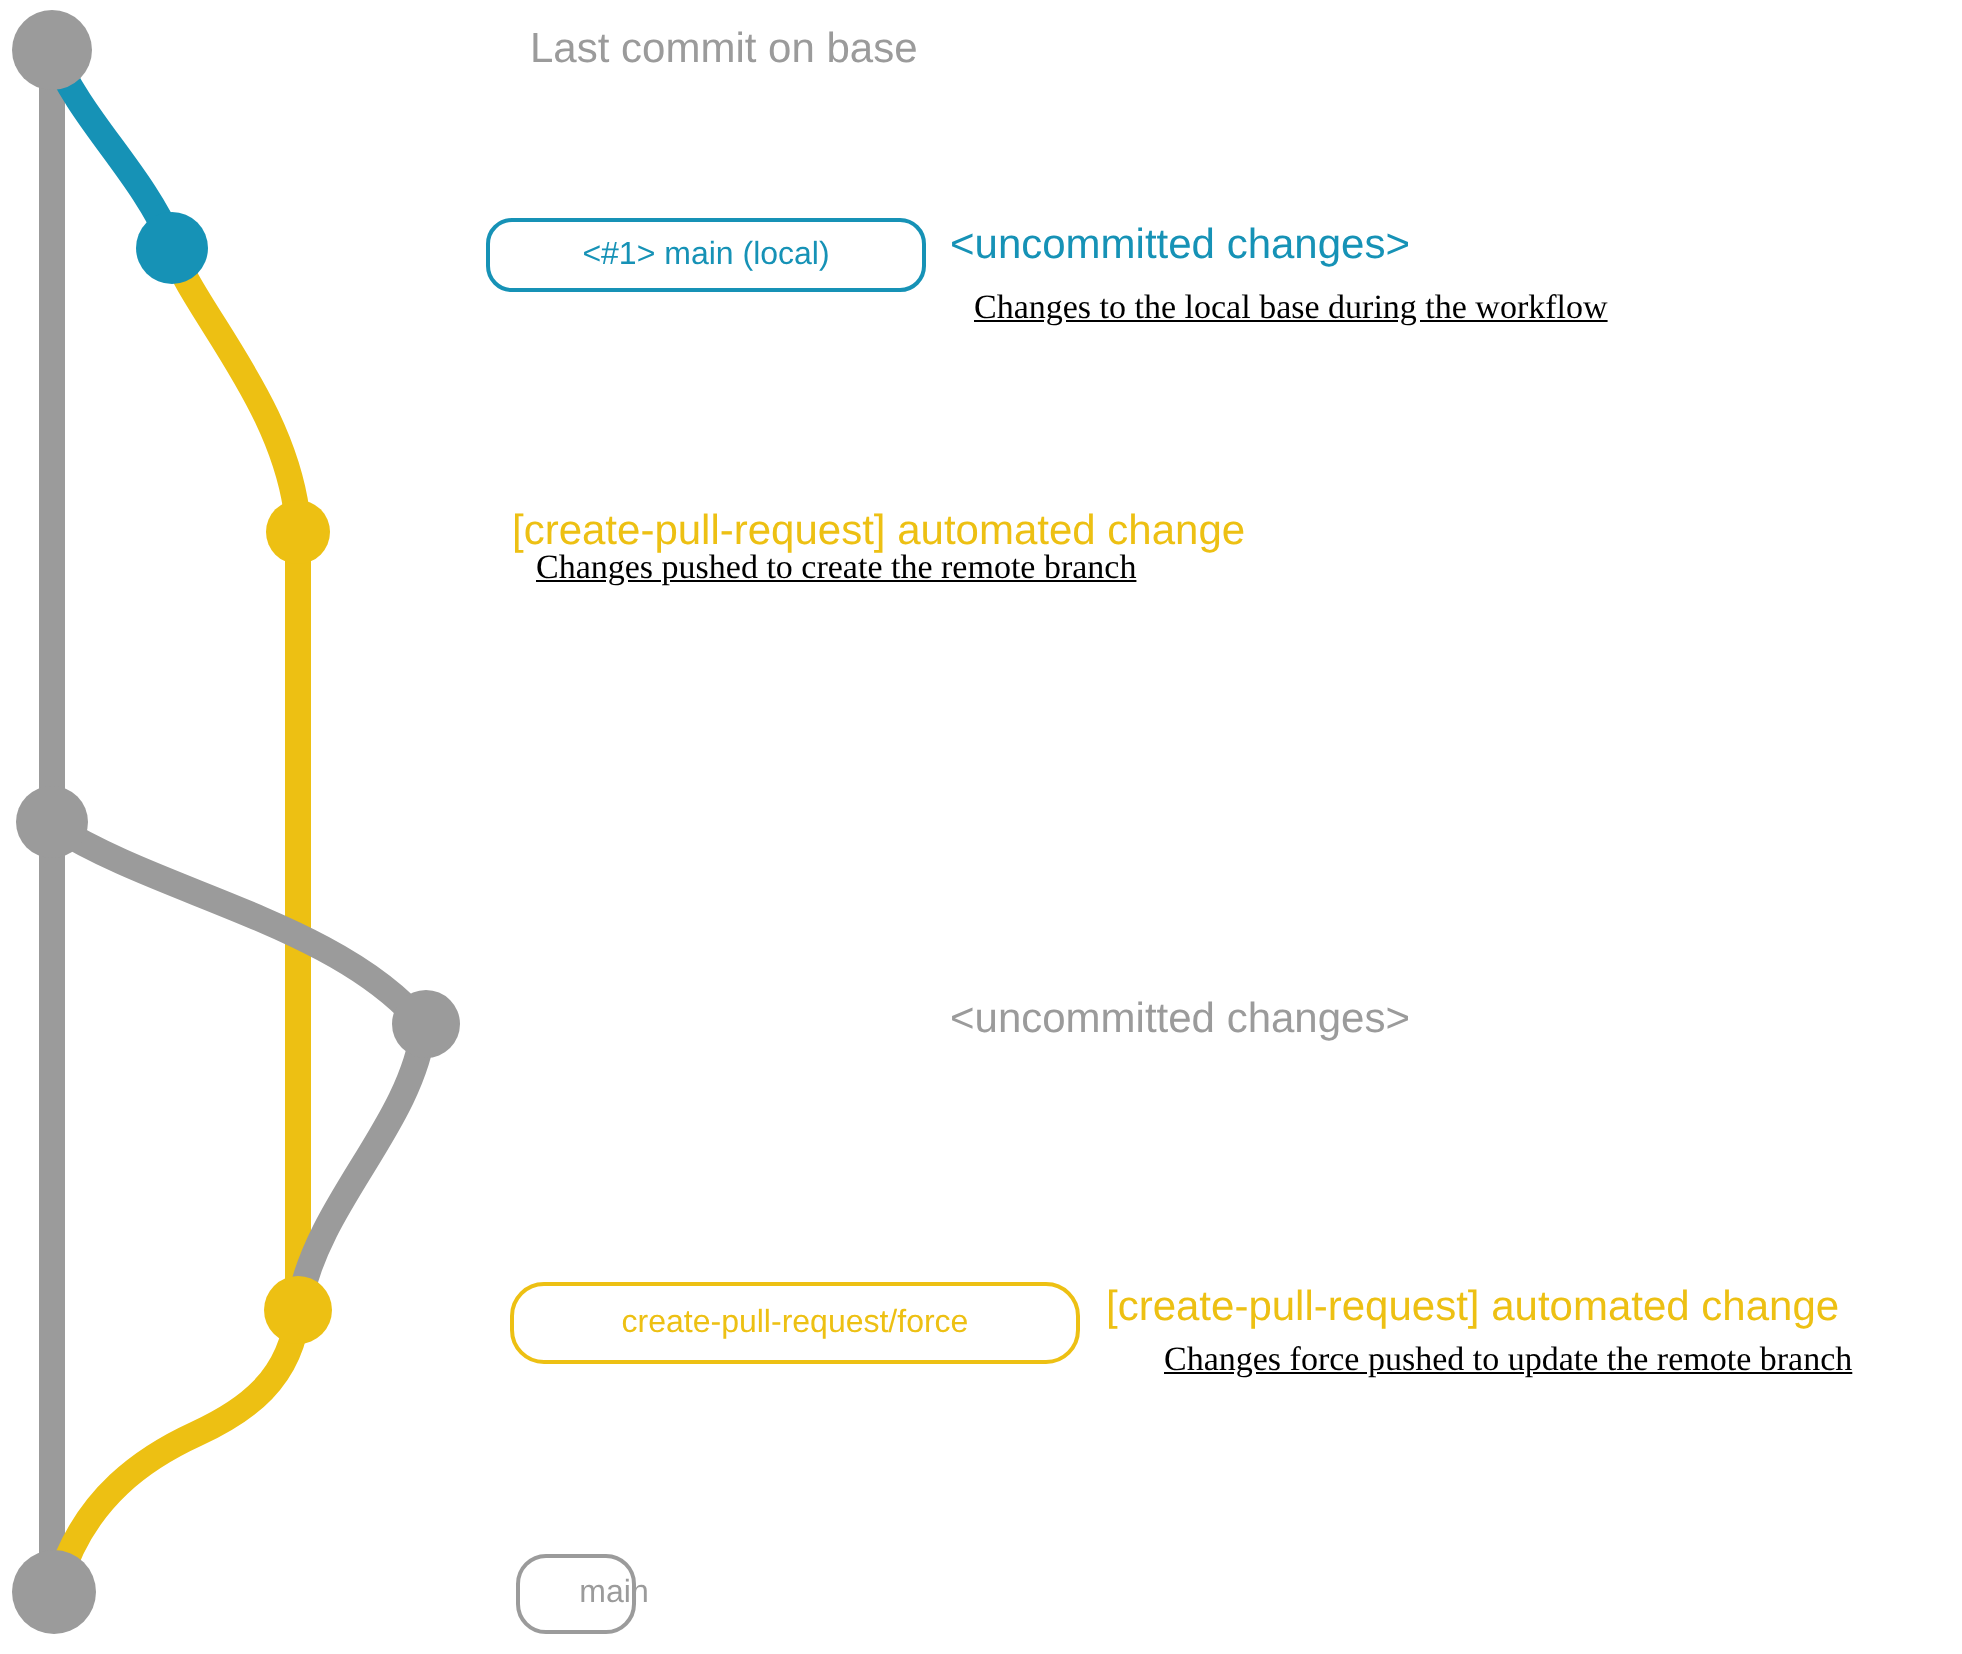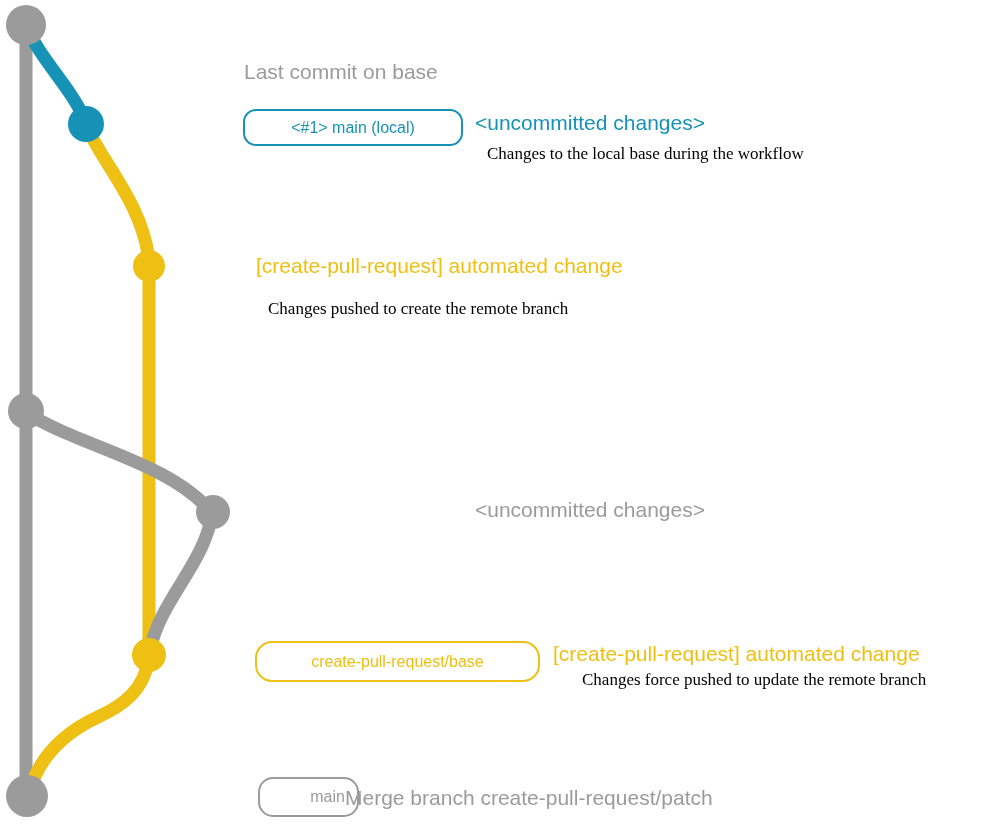--- a/index.html
+++ b/index.html
@@ -23,42 +23,43 @@
   .teal-label   { color: var(--teal); }
   .yellow-label { color: var(--yellow); }
 
   .desc {
     position: absolute;
     font-family: "Liberation Serif", serif;
     font-size: 17px;
     color: var(--ink);
     white-space: nowrap;
     line-height: 1.1;
+    text-decoration: underline;
   }
 
   .badge {
     position: absolute;
     box-sizing: border-box;
     border: 2px solid currentColor;
     display: flex;
     align-items: center;
     justify-content: center;
     font-size: 16px;
     white-space: nowrap;
   }
   .badge-teal   { color: var(--teal);   left: 243px; top: 109px; width: 220px; height: 37px; border-radius: 13px; }
   .badge-gray-2 { color: var(--gray);   left: 245px; top: 494px; width: 220px; height: 37px; border-radius: 13px; }
   .badge-yellow { color: var(--yellow); left: 255px; top: 641px; width: 285px; height: 41px; border-radius: 17px; }
-  .badge-main   { color: var(--gray);   left: 258px; top: 777px; width: 101px;  height: 40px; border-radius: 15px; padding-left: 38px; }
+  .badge-main   { color: var(--gray);   left: 258px; top: 777px; width: 60px;  height: 40px; border-radius: 15px; padding-left: 38px; }
 
-  .pos-last-commit  { left: 244px; top: 13px; margin-top: 47px;  }
+  .pos-last-commit  { left: 265px; top: 13px;  }
   .pos-uncommit-1   { left: 475px; top: 111px; }
   .pos-desc-1       { left: 487px; top: 145px; }
   .pos-auto-1       { left: 256px; top: 254px; }
-  .pos-desc-2       { left: 268px; top: 300px; }
+  .pos-desc-2       { left: 268px; top: 275px; }
   .pos-new-commit   { left: 257px; top: 396px; }
   .pos-uncommit-2   { left: 475px; top: 498px; }
   .pos-desc-3       { left: 489px; top: 528px; }
   .pos-auto-2       { left: 553px; top: 642px; }
   .pos-desc-4       { left: 566px; top: 671px; margin-left: 16px; }
   .pos-merge        { left: 345px; top: 786px; }
 </style>
 </head>
 <body>
 
@@ -95,23 +96,22 @@
   <div class="label teal-label pos-uncommit-1">&lt;uncommitted changes&gt;</div>
   <div class="desc pos-desc-1">Changes to the local base during the workflow</div>
 
   <div class="label yellow-label pos-auto-1">[create-pull-request] automated change</div>
   <div class="desc pos-desc-2">Changes pushed to create the remote branch</div>
 
 
   <div class="label gray-label pos-uncommit-2">&lt;uncommitted changes&gt;</div>
 
   <div class="badge badge-yellow">
-    <span>create-pull-request/base</span>
+    <span>create-pull-request/force</span>
   </div>
   <div class="label yellow-label pos-auto-2">[create-pull-request] automated change</div>
   <div class="desc pos-desc-4">Changes force pushed to update the remote branch</div>
 
   <div class="badge badge-main">
     <span>main</span>
   </div>
-  <div class="label gray-label pos-merge">Merge branch create-pull-request/patch</div>
 
 </div>
 
 </body></html>

